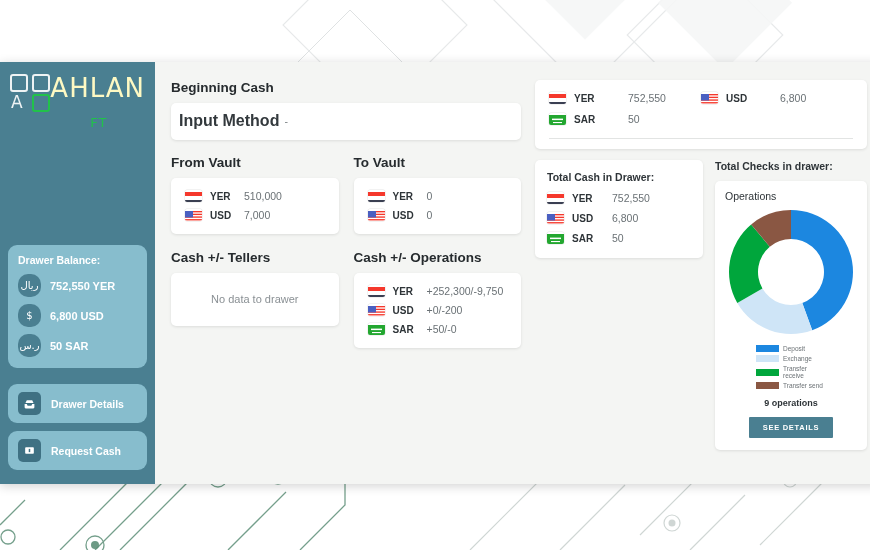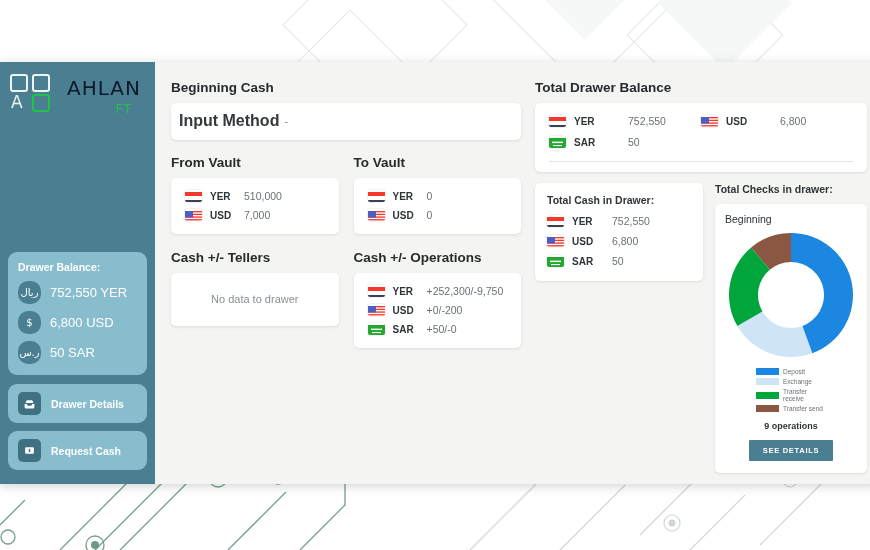--- a/index.html
+++ b/index.html
@@ -41,50 +41,50 @@
   .sq.s1 { left: 0; top: 0; }
   .sq.s2 { left: 22px; top: 0; }
   .sq.s3 { left: 22px; top: 20px; border-color: #21c24a; }
   .brand-a {
     position: absolute; left: 1px; top: 18px;
     color: #eef3f4; font-size: 17px; line-height: 20px;
     font-family: "DejaVu Sans", sans-serif;
   }
   .brand-text { position: relative; padding-top: 1px; }
   .brand-name {
-    color: #0f172a; font-size: 20px; letter-spacing: 1px; line-height: 26px;
+    color: #fef9c3; font-size: 26px; letter-spacing: 1px; line-height: 26px;
     font-family: "DejaVu Sans", sans-serif;
   }
   .brand-sub {
     color: #21c24a; font-size: 13px; letter-spacing: 1px;
-    text-align: center; line-height: 14px; margin-top: 1px;
+    text-align: left; line-height: 14px; margin-top: 15px;
     font-family: "DejaVu Sans", sans-serif;
     padding-left: 40px;
   }
 
   #sidebar-bottom { margin-top: auto; padding: 0 8px 14px 8px; }
 
   #drawer-balance-card {
     background: #87bdcd; border-radius: 9px;
-    padding: 9px 10px 11px 10px; margin-bottom: 9px;
+    padding: 9px 10px 11px 10px; margin-bottom: 16px;
   }
   .db-title {
     color: #ffffff; font-size: 10.5px; font-weight: bold;
     margin-bottom: 8px;
   }
   .db-row { display: flex; align-items: center; gap: 9px; margin-bottom: 7px; }
   .db-row:last-child { margin-bottom: 0; }
   .db-icon {
     width: 23px; height: 23px; flex: 0 0 23px;
     background: #4a7f91; border-radius: 10px;
     display: flex; align-items: center; justify-content: center;
     color: #ffffff; font-size: 10px;
     font-family: "DejaVu Sans", sans-serif;
   }
-  .db-label { color: #ffffff; font-size: 13px; font-weight: normal; }
+  .db-label { color: #ffffff; font-size: 11px; font-weight: bold; }
 
   .side-action {
     background: #87bdcd; border-radius: 9px;
     padding: 8px 10px; margin-bottom: 8px;
     display: flex; align-items: center; gap: 10px;
     cursor: pointer;
   }
   .side-action:last-child { margin-bottom: 0; }
   .sa-icon {
     width: 23px; height: 23px; flex: 0 0 23px;
@@ -422,21 +422,20 @@
               <span class="cur-code">SAR</span>
               <span class="cur-val">+50/-0</span>
             </div>
           </div>
         </div>
       </div>
     </div>
 
     <div id="col-right">
 
-      <div class="section-title">Total Drawer Balance</div>
 
       <div class="card" id="drawer-total-card">
         <div class="dt-grid">
           <div class="dt-cell">
             <span class="flag">
               <svg width="17" height="12" viewBox="0 0 17 12">
                 <rect width="17" height="4" fill="#f5382c"></rect>
                 <rect y="4" width="17" height="4" fill="#ffffff"></rect>
                 <rect y="8" width="17" height="4" fill="#3a3f52"></rect>
               </svg>
@@ -518,21 +517,21 @@
             </span>
             <span class="cd-code">SAR</span>
             <span class="cd-val">50</span>
           </div>
         </div>
 
         <div id="checks-col">
           <div class="sub-title" style="margin-bottom:0;">Total Checks in drawer:</div>
 
           <div class="card" id="chart-card">
-            <div class="chart-title">Beginning</div>
+            <div class="chart-title">Operations</div>
 
             <div id="donut-wrap">
               <svg id="donut-svg" width="132" height="132" viewBox="0 0 132 132">
                   <path d="M66 4 A62 62 0 0 1 87.20524888619147 124.26094248872631 L77.28666472974707 97.00985648593498 A33 33 0 0 0 66 33 Z" fill="#1c87e0"></path>
                   <path d="M87.20524888619147 124.26094248872631 A62 62 0 0 1 12.306424965364812 97.00000000000003 L37.42116167511353 82.50000000000001 A33 33 0 0 0 77.28666472974707 97.00985648593498 Z" fill="#cfe5f7"></path>
                   <path d="M12.306424965364812 97.00000000000003 A62 62 0 0 1 26.147168199434553 18.505244526623372 L44.788008880344194 40.72053337707373 A33 33 0 0 0 37.42116167511353 82.50000000000001 Z" fill="#00a63c"></path>
                   <path d="M26.147168199434553 18.505244526623372 A62 62 0 0 1 65.99999999999999 4 L66 33 A33 33 0 0 0 44.788008880344194 40.72053337707373 Z" fill="#8a5743"></path>
                 </svg>
             </div>
 

